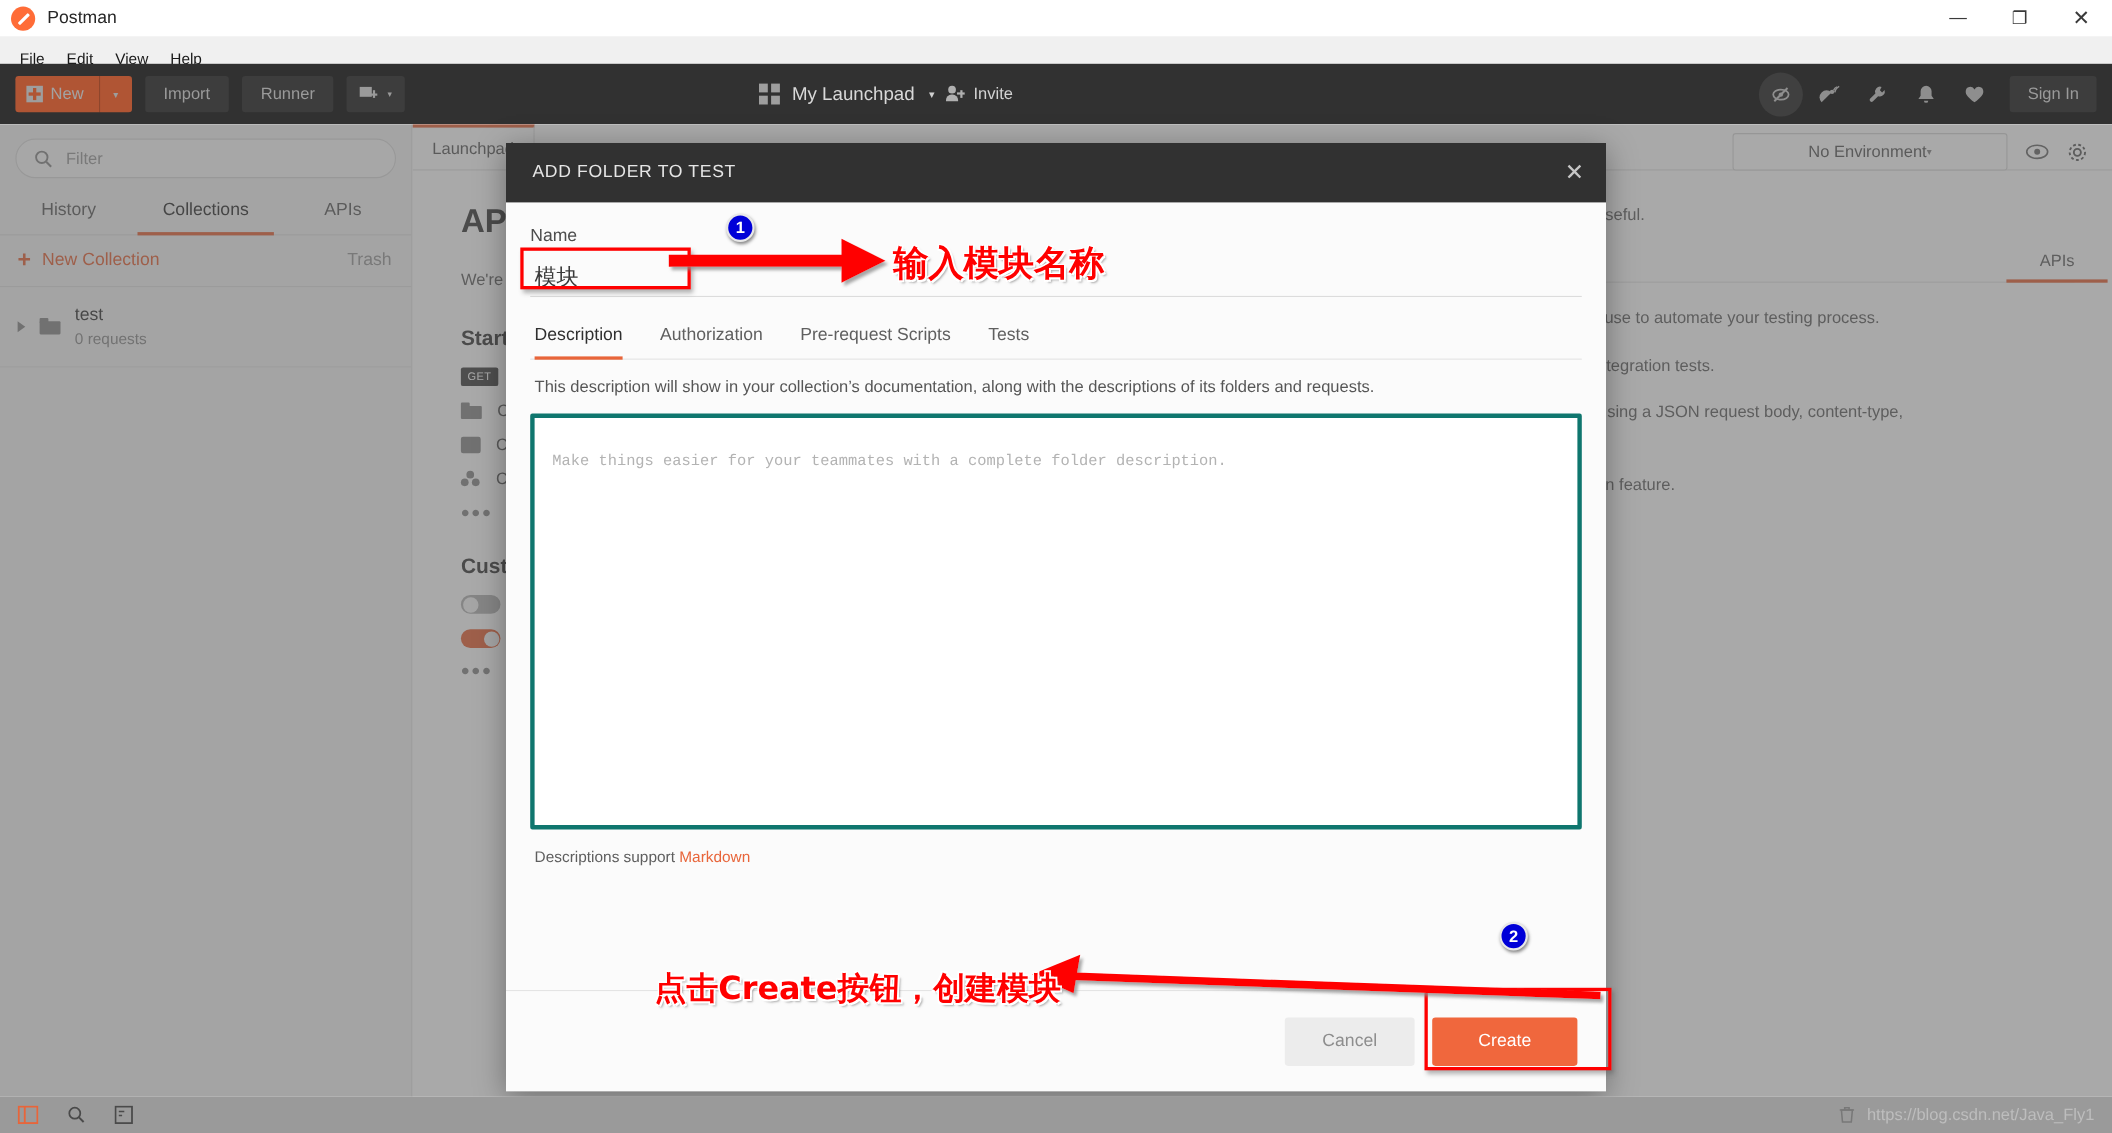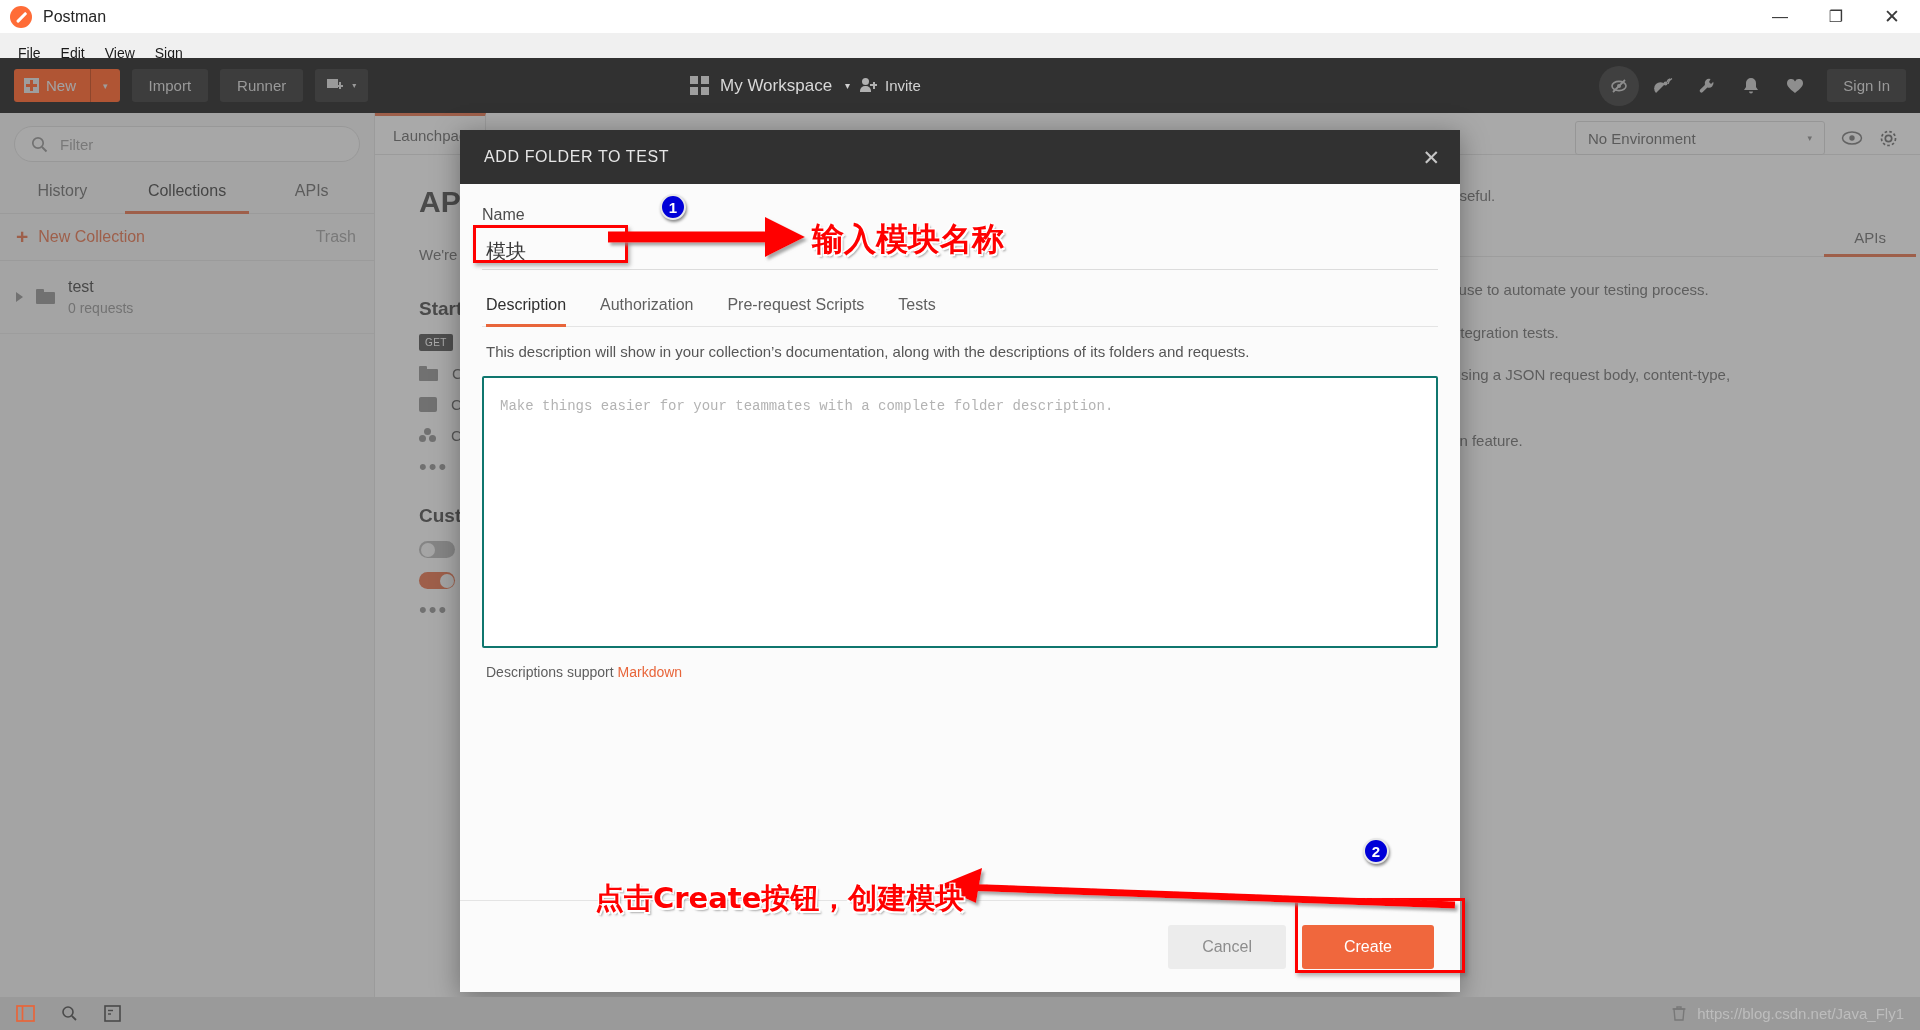--- a/index.html
+++ b/index.html
@@ -240,21 +240,21 @@
   }
   .rc-h { font-size: 16px; font-weight: bold; color: #3b3b3b; margin-bottom: 6px; }
 
   
   .env-row {
     position: absolute; right: 22px; top: 8px;
     display: flex; align-items: center; gap: 16px;
   }
   .env-select {
     width: 250px; height: 34px; border: 1px solid #d8d8d8; border-radius: 3px;
-    display: flex; align-items: center; justify-content: space-between;
+    display: flex; align-items: center; justify-content: center;
     padding: 0 12px; background: #ffffff;
   }
   .env-text { font-size: 15px; color: #5b5b5b; }
   .env-caret { font-size: 9px; color: #888888; }
 
   
   .scrim {
     position: absolute; top: 113px; left: 0; width: 1920px; height: 884px;
     background: rgba(90,90,90,.52);
   }
@@ -289,22 +289,22 @@
   }
   .m-tab.active { color: #2f2f2f; text-align: right; }
   .m-tab.active::after {
     content: ""; position: absolute; left: 0; right: 0; bottom: -1px;
     height: 3px; background: #e8653a;
   }
   .desc-note {
     font-size: 15px; color: #565656; margin: 16px 0 16px 4px;
   }
   .desc-area {
-    width: 100%; height: 272px; border: 2px solid #0f766e; border-radius: 2px;
-    background: #ffffff; padding: 20px 16px; resize: none; outline: none;
+    width: 100%; height: 378px; border: 4px solid #0f766e; border-radius: 2px;
+    background: #ffffff; padding: 32px 16px; resize: none; outline: none;
     font-family: "Liberation Mono", monospace; font-size: 14px; color: #303030;
   }
   .desc-area::placeholder { color: #b3b3b3; }
   .md-note { font-size: 14px; color: #5e5e5e; margin: 12px 0 0 4px; }
   .md-link { color: #e8653a; }
   .modal-foot {
     height: 92px; border-top: 1px solid #e4e4e4;
     display: flex; align-items: center; justify-content: flex-end;
     gap: 16px; padding-right: 26px; background: #fbfbfb;
   }
@@ -369,21 +369,21 @@
       <div class="tb-btn">—</div>
       <div class="tb-btn">❐</div>
       <div class="tb-btn close-btn">✕</div>
     </div>
   </div>
 
   <div class="menubar">
     <div class="menu-item">File</div>
     <div class="menu-item">Edit</div>
     <div class="menu-item">View</div>
-    <div class="menu-item">Sign</div>
+    <div class="menu-item">Help</div>
   </div>
 
   <div class="toolbar">
     <div class="new-btn">
       <div class="new-main">
         <span class="plus-sq"></span>
         <span class="new-label">New</span>
       </div>
       <span class="new-caret">▾</span>
     </div>
@@ -398,21 +398,21 @@
       <span class="mini-caret">▾</span>
     </div>
 
     <div class="workspace">
       <span class="ws-grid">
           <span></span>
           <span></span>
           <span></span>
           <span></span>
         </span>
-      <span class="ws-text">My Workspace</span>
+      <span class="ws-text">My Launchpad</span>
       <span class="ws-caret">▾</span>
     </div>
 
     <div class="invite">
       <span class="invite-ico">
         <span class="head"></span>
           <span class="body"></span>
           <span class="pl1"></span>
           <span class="pl2"></span>
       </span>

